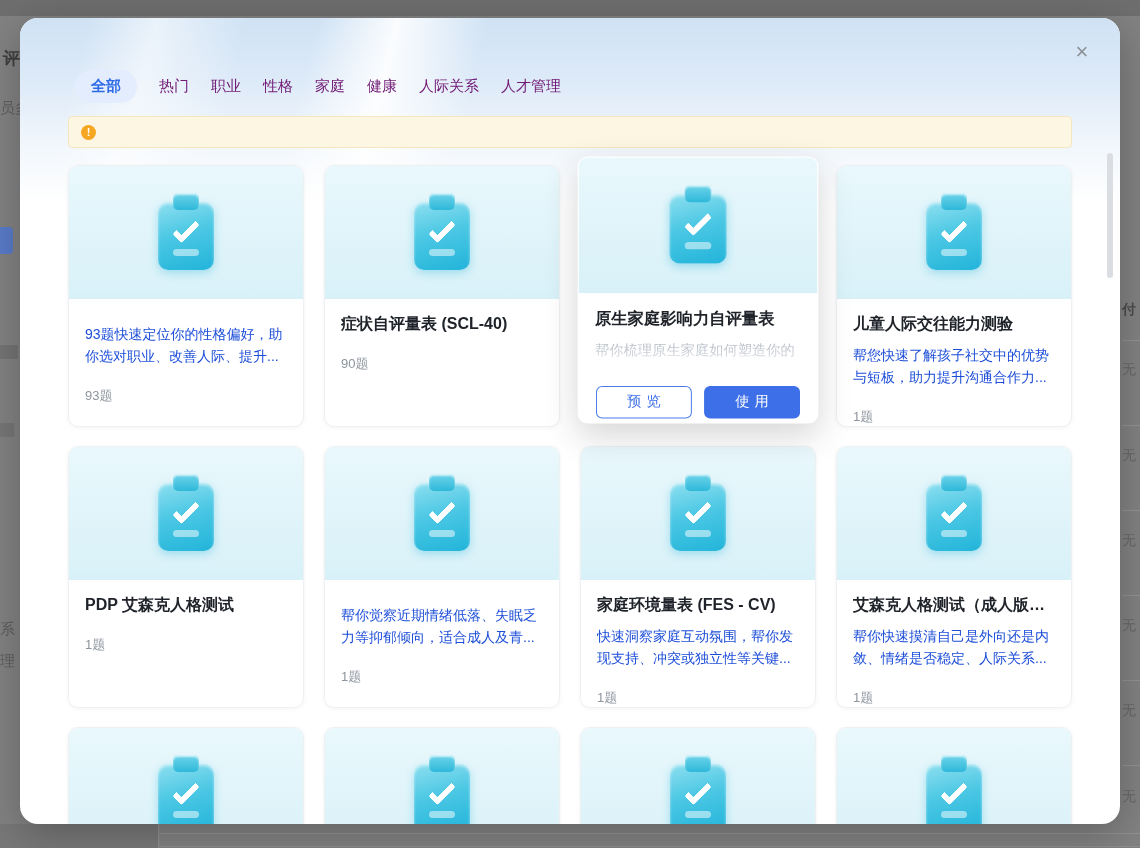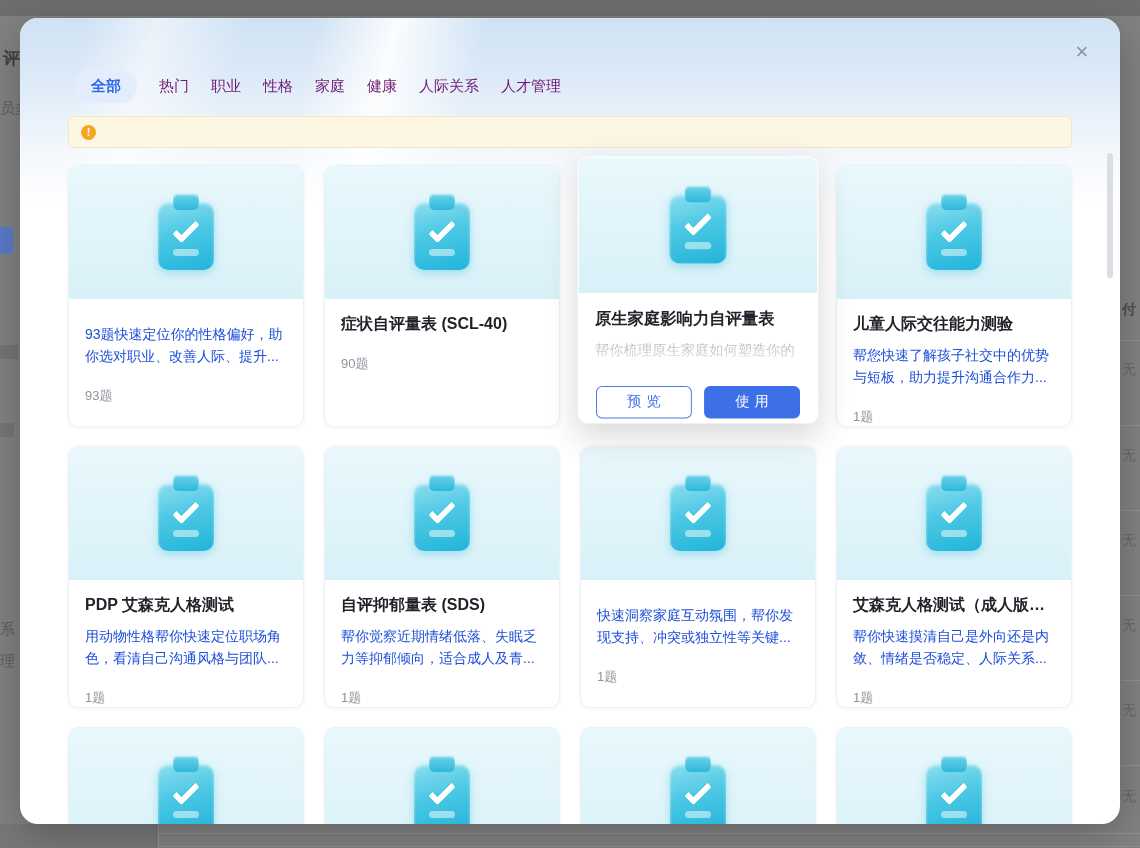--- a/index.html
+++ b/index.html
@@ -259,51 +259,50 @@
       <div class="icon-area">
         <div class="clipboard">
           <div class="clip-body"></div>
             <div class="clip-top"></div>
             <div class="clip-check"></div>
             <div class="clip-bar"></div>
         </div>
       </div>
       <div class="card-body">
         <div class="card-title">PDP 艾森克人格测试</div>
-        <div class="card-desc">用动物性格帮你快速定位职场角色，看清自己沟通风格与团队...</div>
-        <div class="card-count">1题</div>
-      </div>
-    </div>
-
-    <div class="card">
-      <div class="icon-area">
-        <div class="clipboard">
-          <div class="clip-body"></div>
-            <div class="clip-top"></div>
-            <div class="clip-check"></div>
-            <div class="clip-bar"></div>
-        </div>
-      </div>
-      <div class="card-body">
-        <div class="card-title">自评抑郁量表 (SDS)</div>
+        <div class="card-count">1题</div>
+      </div>
+    </div>
+
+    <div class="card">
+      <div class="icon-area">
+        <div class="clipboard">
+          <div class="clip-body"></div>
+            <div class="clip-top"></div>
+            <div class="clip-check"></div>
+            <div class="clip-bar"></div>
+        </div>
+      </div>
+      <div class="card-body">
         <div class="card-desc">帮你觉察近期情绪低落、失眠乏力等抑郁倾向，适合成人及青...</div>
         <div class="card-count">1题</div>
       </div>
     </div>
 
     <div class="card">
       <div class="icon-area">
         <div class="clipboard">
           <div class="clip-body"></div>
             <div class="clip-top"></div>
             <div class="clip-check"></div>
             <div class="clip-bar"></div>
         </div>
       </div>
       <div class="card-body">
+        <div class="card-title">家庭环境量表 (FES - CV)</div>
         <div class="card-desc">快速洞察家庭互动氛围，帮你发现支持、冲突或独立性等关键...</div>
         <div class="card-count">1题</div>
       </div>
     </div>
 
     <div class="card">
       <div class="icon-area">
         <div class="clipboard">
           <div class="clip-body"></div>
             <div class="clip-top"></div>

